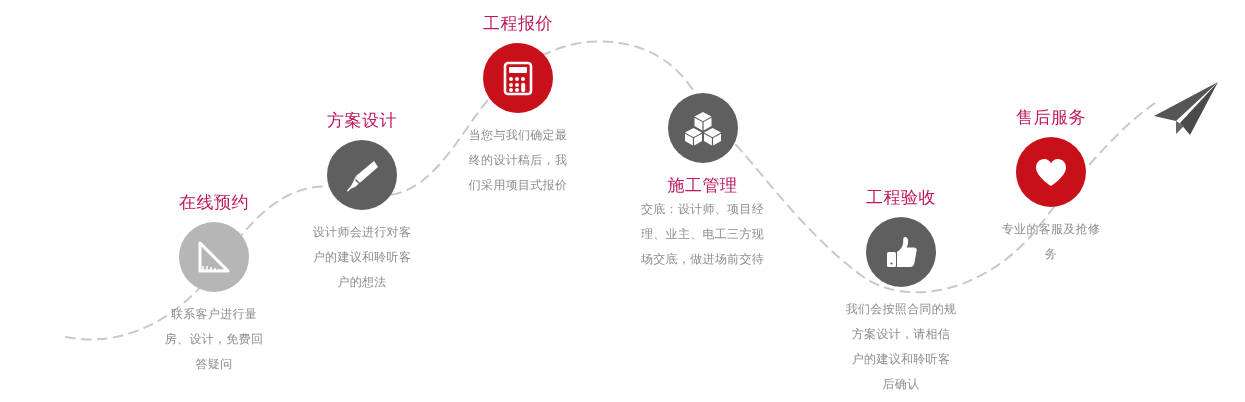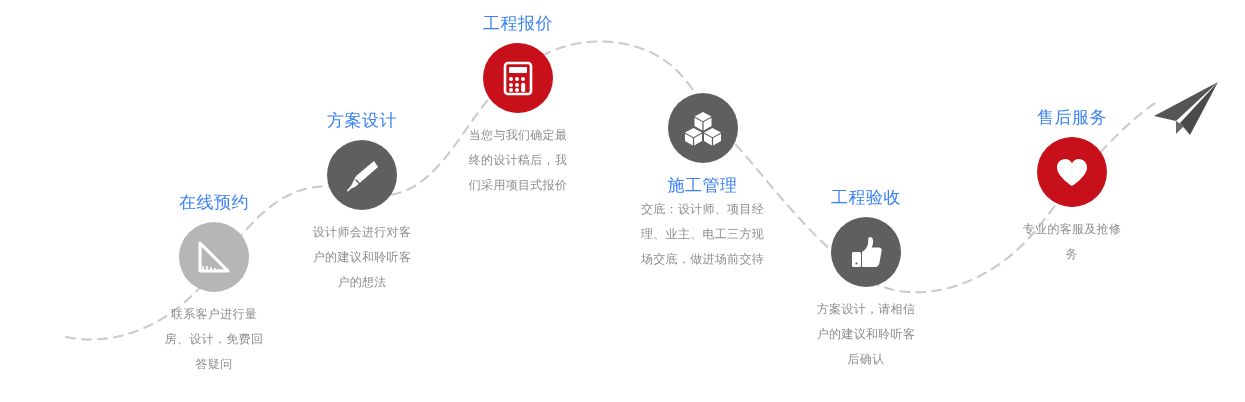--- a/index.html
+++ b/index.html
@@ -27,21 +27,21 @@
   }
   .step {
     position: absolute;
     z-index: 2;
     width: 190px;
     text-align: center;
   }
   .step-title {
     font-size: 17px;
     line-height: 24px;
-    color: #3b82f6;
+    color: #be185d;
     white-space: nowrap;
     letter-spacing: 0.5px;
   }
   .icon-wrap {
     display: flex;
     align-items: center;
     justify-content: center;
   }
   .icon-circle {
     width: 70px;
@@ -170,44 +170,45 @@
     </div>
     <div class="gap-icon-desc"></div>
     <div class="step-title">施工管理</div>
     <div class="step-desc">
       <div>交底：设计师、项目经</div>
       <div>理、业主、电工三方现</div>
       <div>场交底，做进场前交待</div>
     </div>
   </div>
 
-  <div class="step" style="left:771px; top:185px;">
+  <div class="step" style="left:806px; top:185px;">
     <div class="step-title">工程验收</div>
     <div class="gap-title-icon"></div>
     <div class="icon-wrap">
       <div class="icon-circle gray-dark">
         <svg width="40" height="40" viewBox="0 0 40 40">
           <rect x="6" y="20" width="9" height="15" rx="1.5" fill="#ffffff"></rect>
           <circle cx="10.5" cy="31.5" r="1.1" fill="#5f5f5f"></circle>
           <path d="M16 20 C16 20 21 17 22 12 C22.6 8.5 21.5 5 24 5
                    C26.5 5 27.5 7.5 27 11 C26.7 13.2 25.8 15.5 25.8 15.5
                    L33 15.5 C35 15.5 36 17 35.6 18.8 L33.4 31
                    C33.1 33.3 31.6 35 29.4 35 L16 35 Z" fill="#ffffff"></path>
         </svg>
       </div>
     </div>
     <div class="gap-icon-desc"></div>
     <div class="step-desc">
+      <div>我们会按照合同的规</div>
       <div>方案设计，请相信</div>
       <div>户的建议和聆听客</div>
       <div>后确认</div>
     </div>
   </div>
 
-  <div class="step" style="left:977px; top:105px;text-align:center;">
+  <div class="step" style="left:956px; top:105px;text-align:center;">
     <div class="step-title">售后服务</div>
     <div class="gap-title-icon"></div>
     <div class="icon-wrap">
       <div class="icon-circle red">
         <svg width="40" height="40" viewBox="0 0 40 40">
           <path d="M20 34 C20 34 5 24.5 5 15.5 C5 10.5 8.8 7 13.2 7
                    C16.3 7 18.7 8.9 20 11.2 C21.3 8.9 23.7 7 26.8 7
                    C31.2 7 35 10.5 35 15.5 C35 24.5 20 34 20 34 Z" fill="#ffffff"></path>
         </svg>
       </div>

